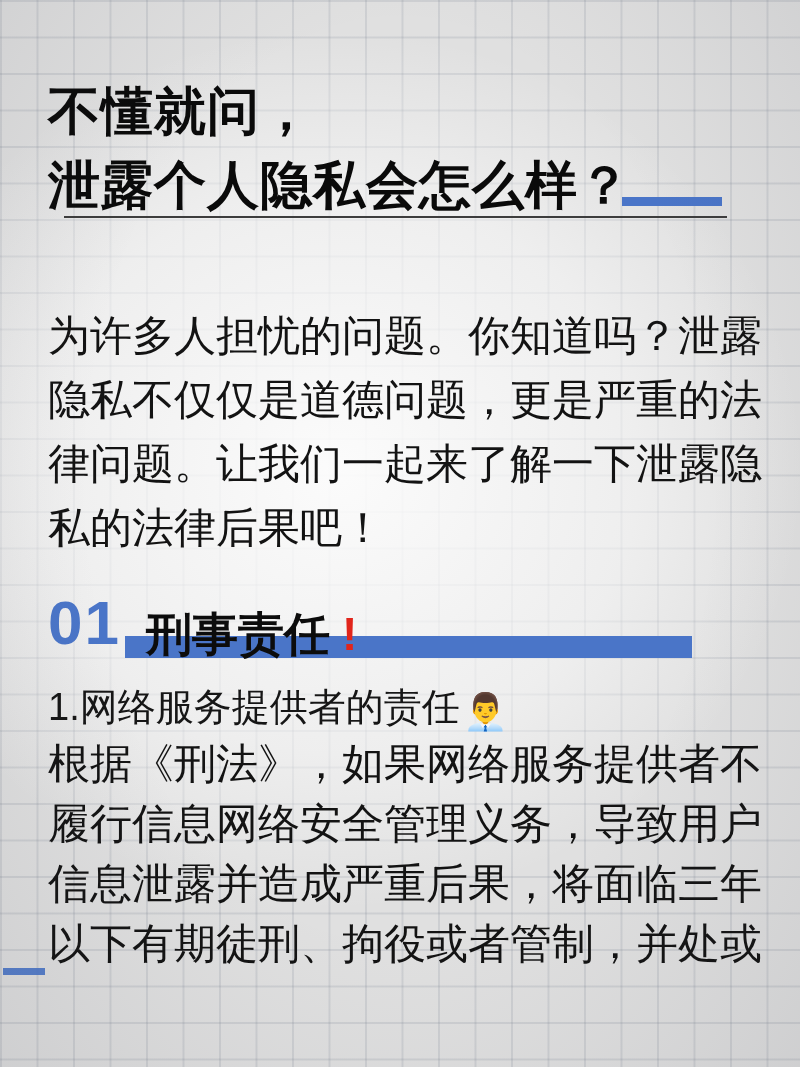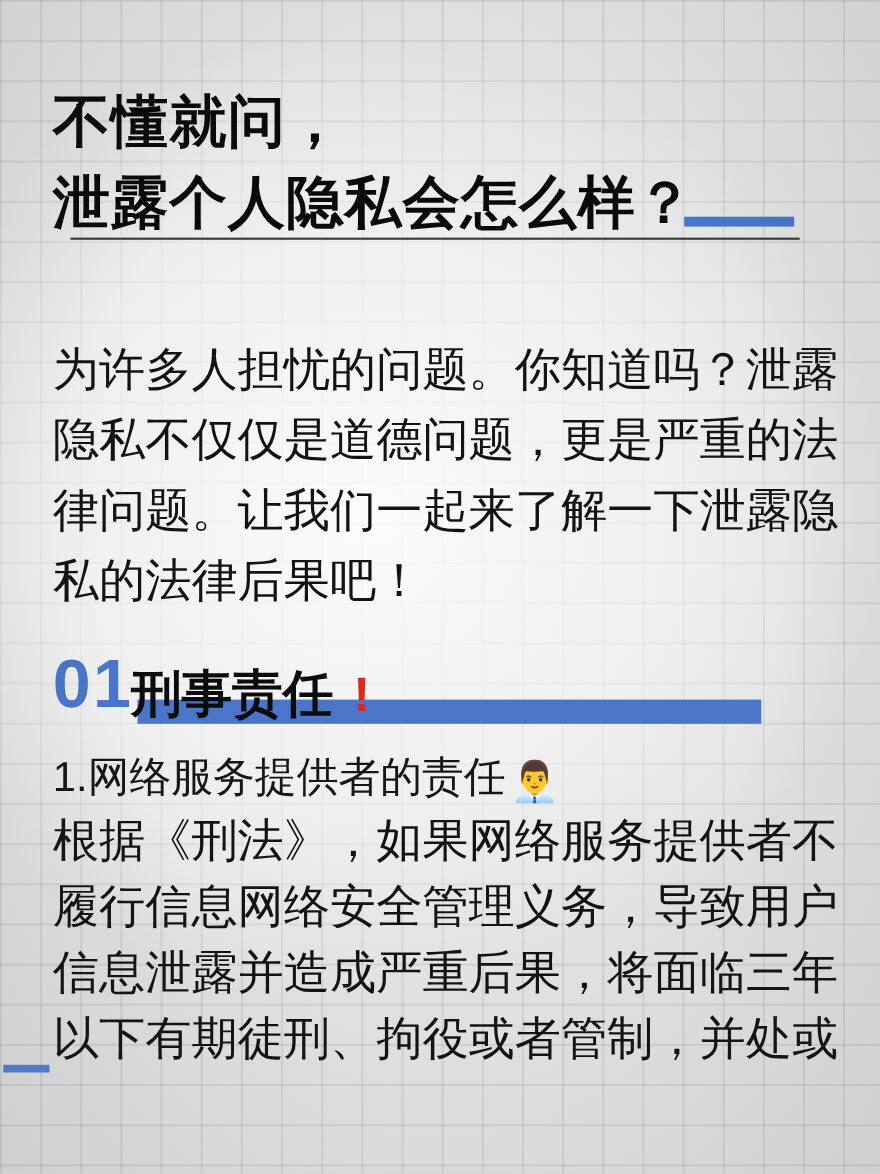--- a/index.html
+++ b/index.html
@@ -81,29 +81,28 @@
   .section-bar {
     position: absolute;
     left: 125px;
     top: 636px;
     width: 567px;
     height: 22px;
     background: var(--accent-blue, #4a75c8);
   }
   .section-title-row {
     position: absolute;
-    left: 119px;
+    left: 146px;
     top: 609px;
     font-size: 46px;
     line-height: 50px;
     font-weight: 900;
     color: #0c0c0c;
     white-space: nowrap;
     z-index: 2;
-    font-family: Liberation Mono, monospace;
   }
   .section-exclamation {
     color: var(--alert-red, #e1251b);
     margin-left: 12px;
     font-weight: 900;
   }
 
   .subheading-row {
     position: absolute;
     left: 48px;

